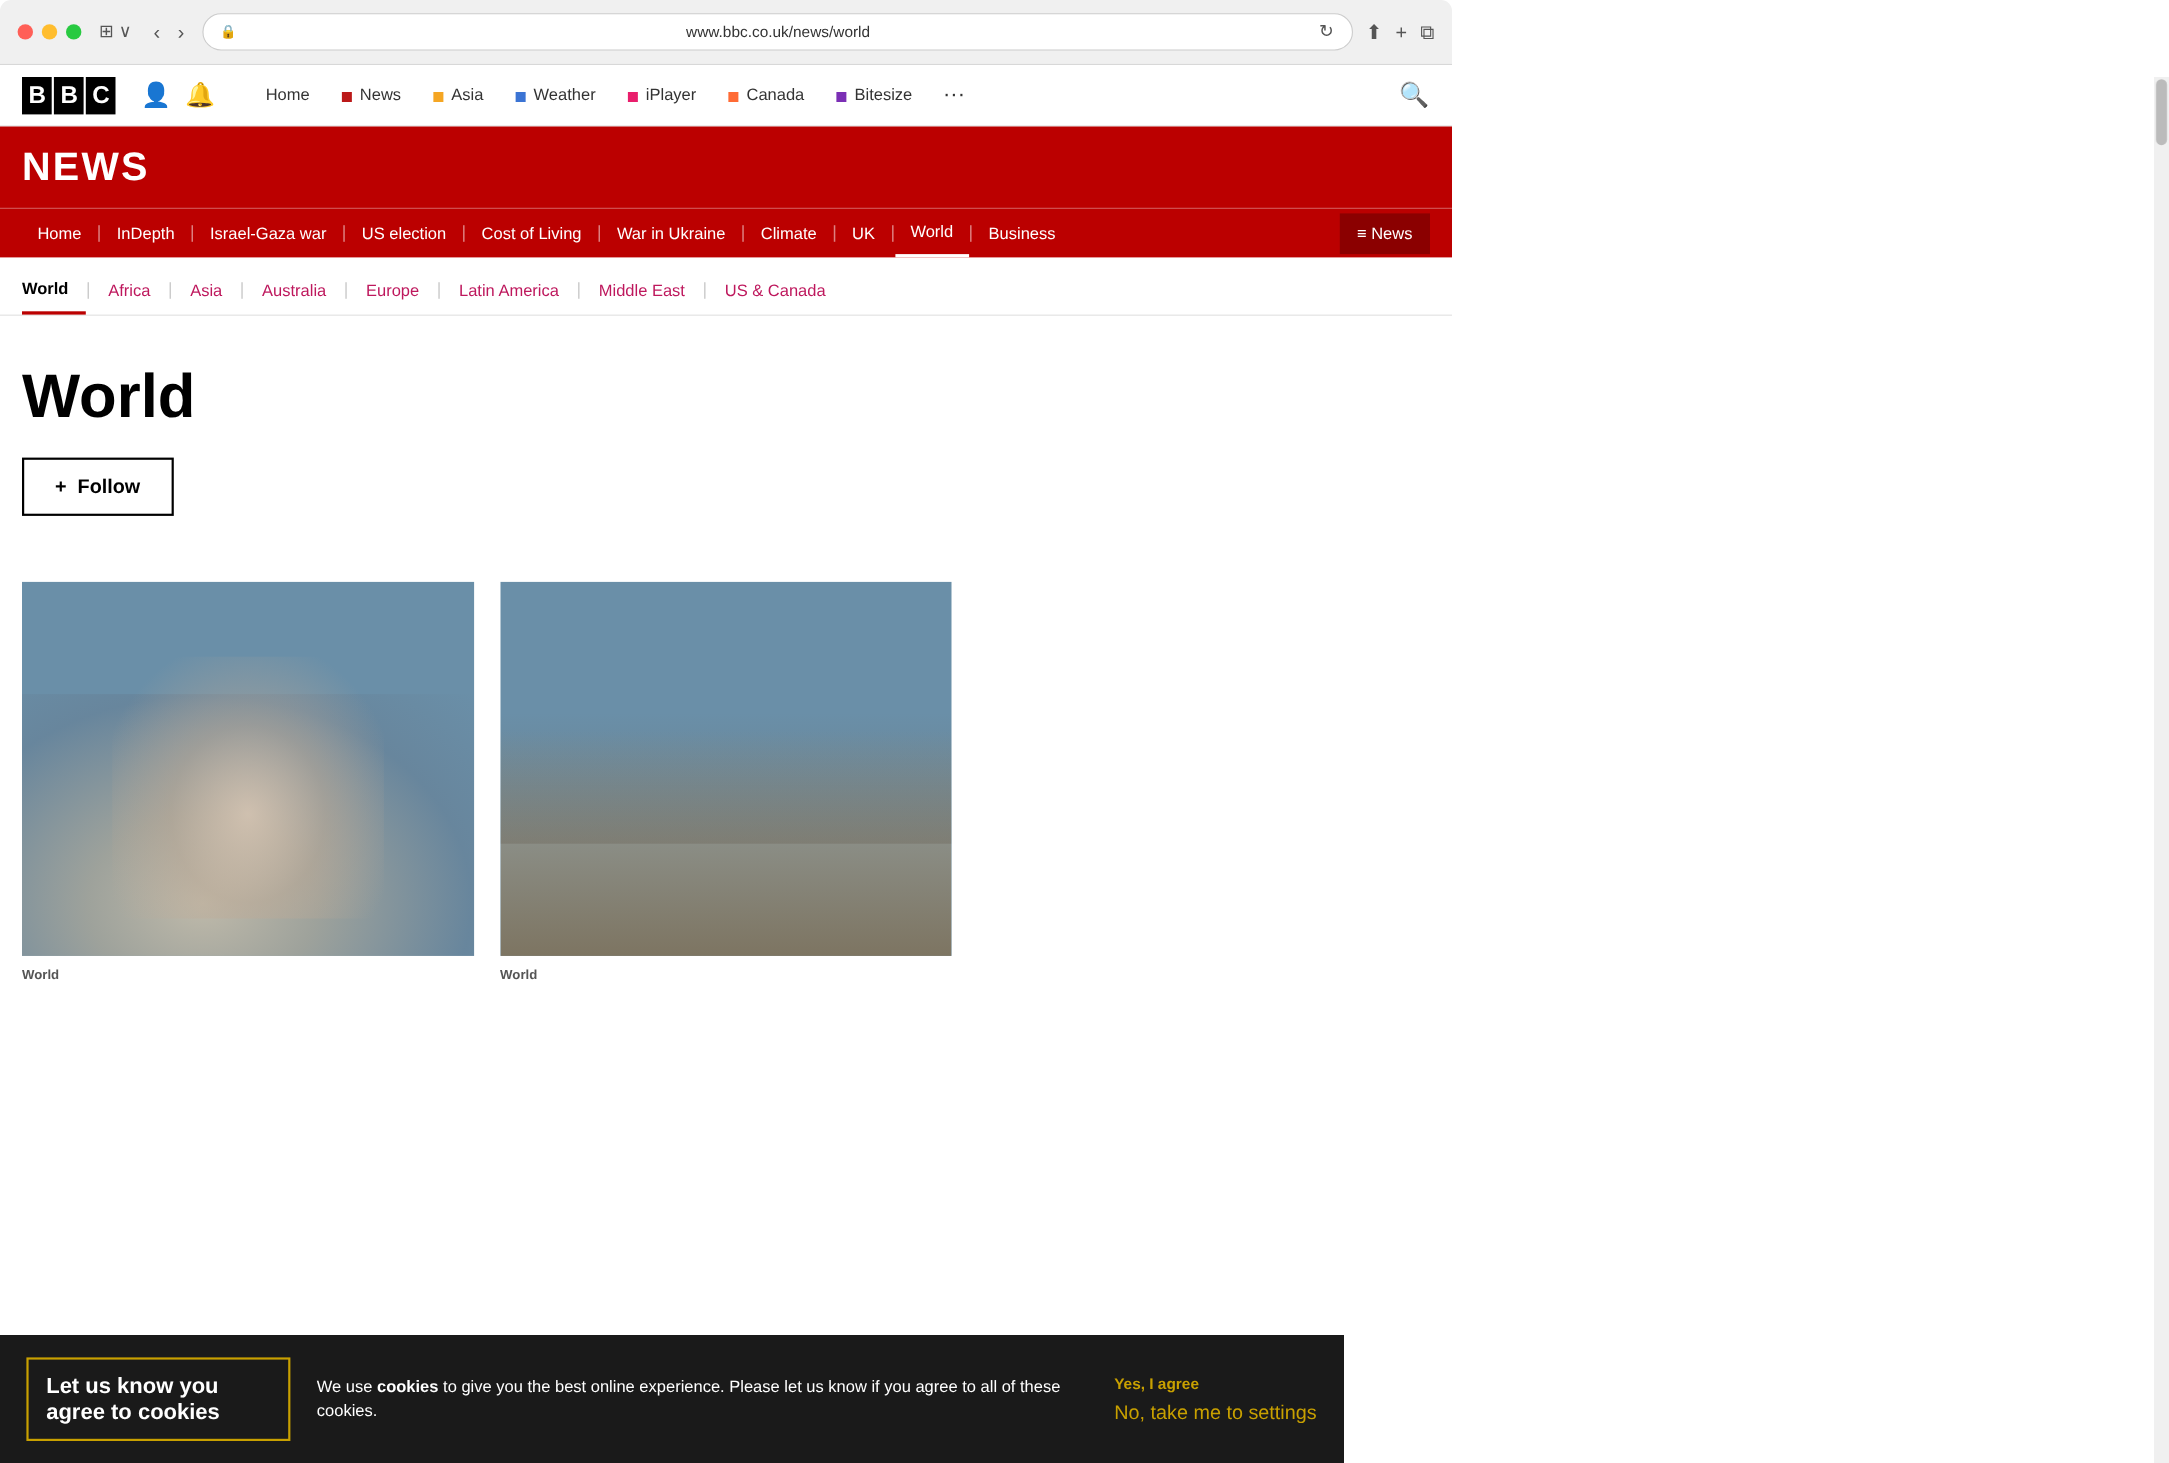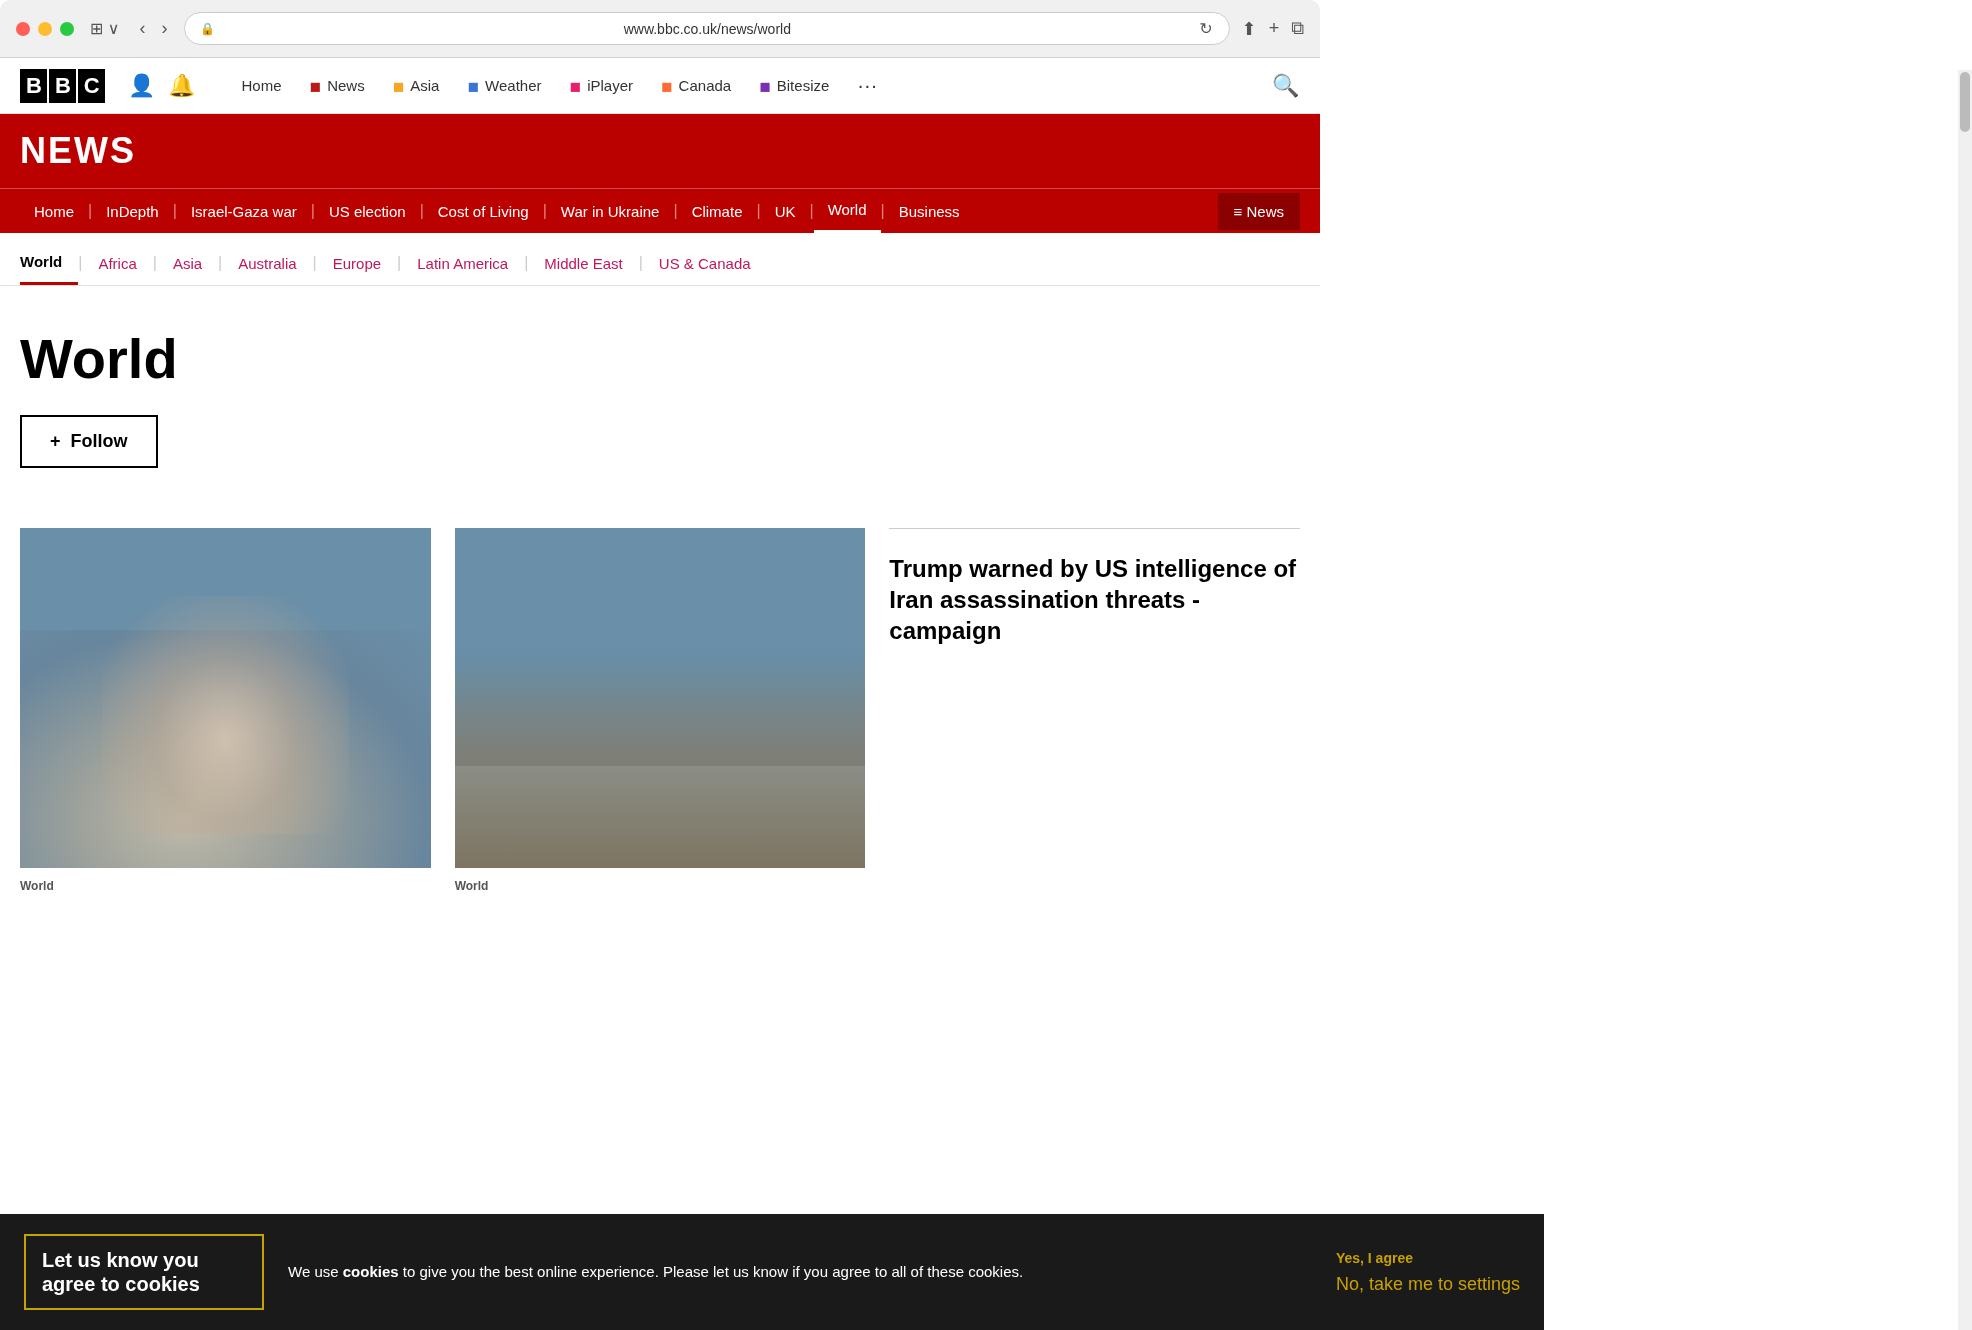--- a/index.html
+++ b/index.html
@@ -238,21 +238,21 @@
       color: #000;
       line-height: 1.3;
     }
 
     
     .cookie-banner {
       position: fixed;
       bottom: 0;
       left: 0;
       right: 0;
-      width: 1544px;
+      width: 1221px;
       background: #1a1a1a;
       display: flex;
       align-items: center;
       padding: 20px 24px;
       gap: 24px;
       z-index: 100;
     }
     .cookie-title-box {
       border: 2px solid #c8a000;
       color: #fff;
@@ -481,24 +481,20 @@
       </div>
     </div>
 
     <div class="news-card-large">
       <div class="card-img card-img-city"></div>
       <div style="margin-top:8px">
         <span style="font-size:12px;color:#555;font-weight:600;">World</span>
       </div>
     </div>
 
-    <div class="news-article-right">
-      <div class="article-divider"></div>
-      <h2 class="article-title">Trump warned by US intelligence of Iran assassination threats - campaign</h2>
-    </div>
   </div>
 </div>
 
 <div class="cookie-banner">
   <div class="cookie-title-box">
     <span>Let us know you agree to cookies</span>
   </div>
   <p class="cookie-text">
     <span>We use </span><strong>cookies</strong><span> to give you the best online experience. Please let us know if you agree to all of these cookies.</span>
   </p>

